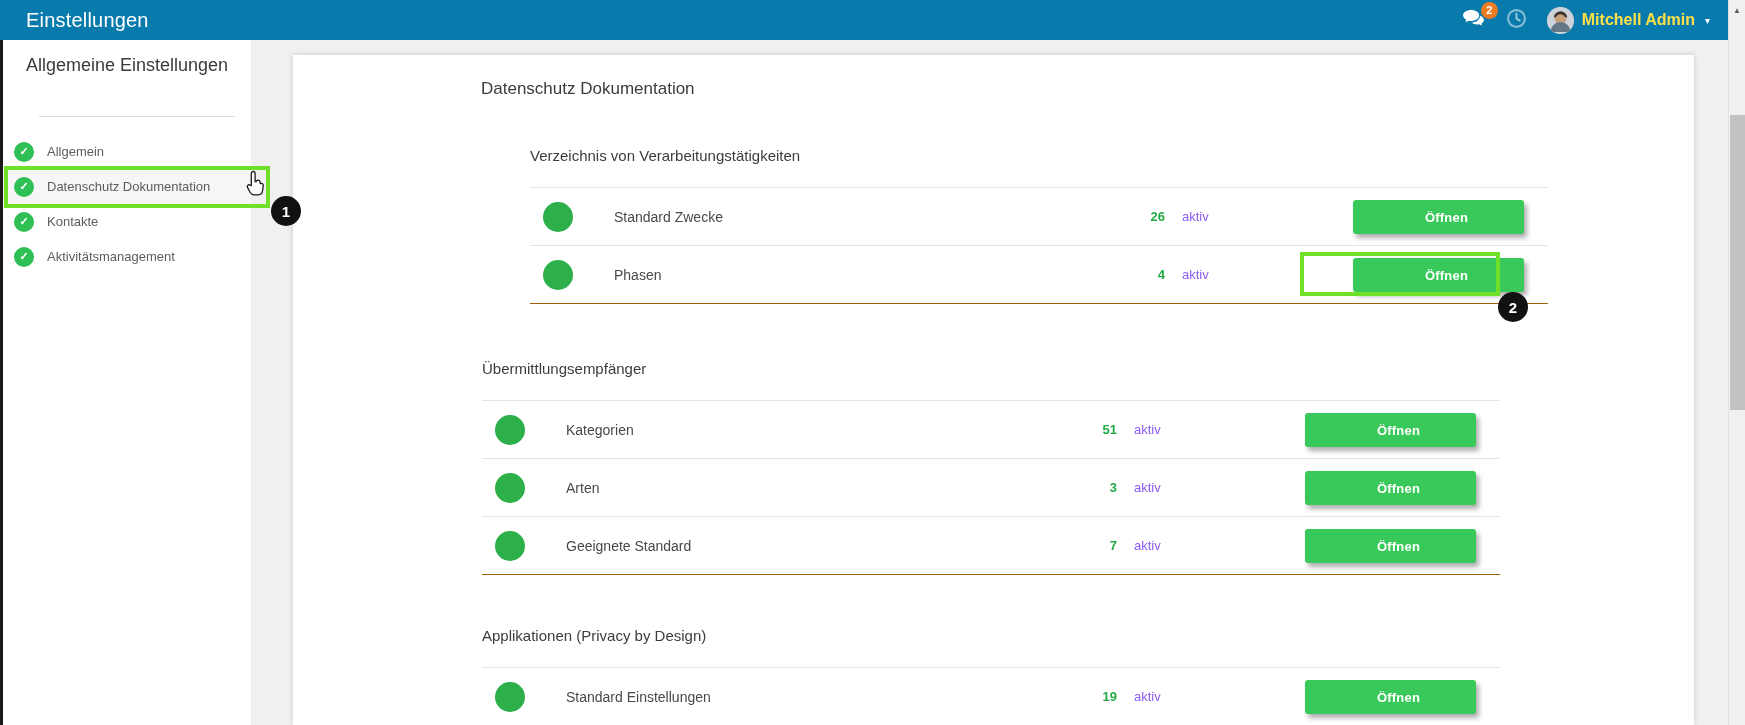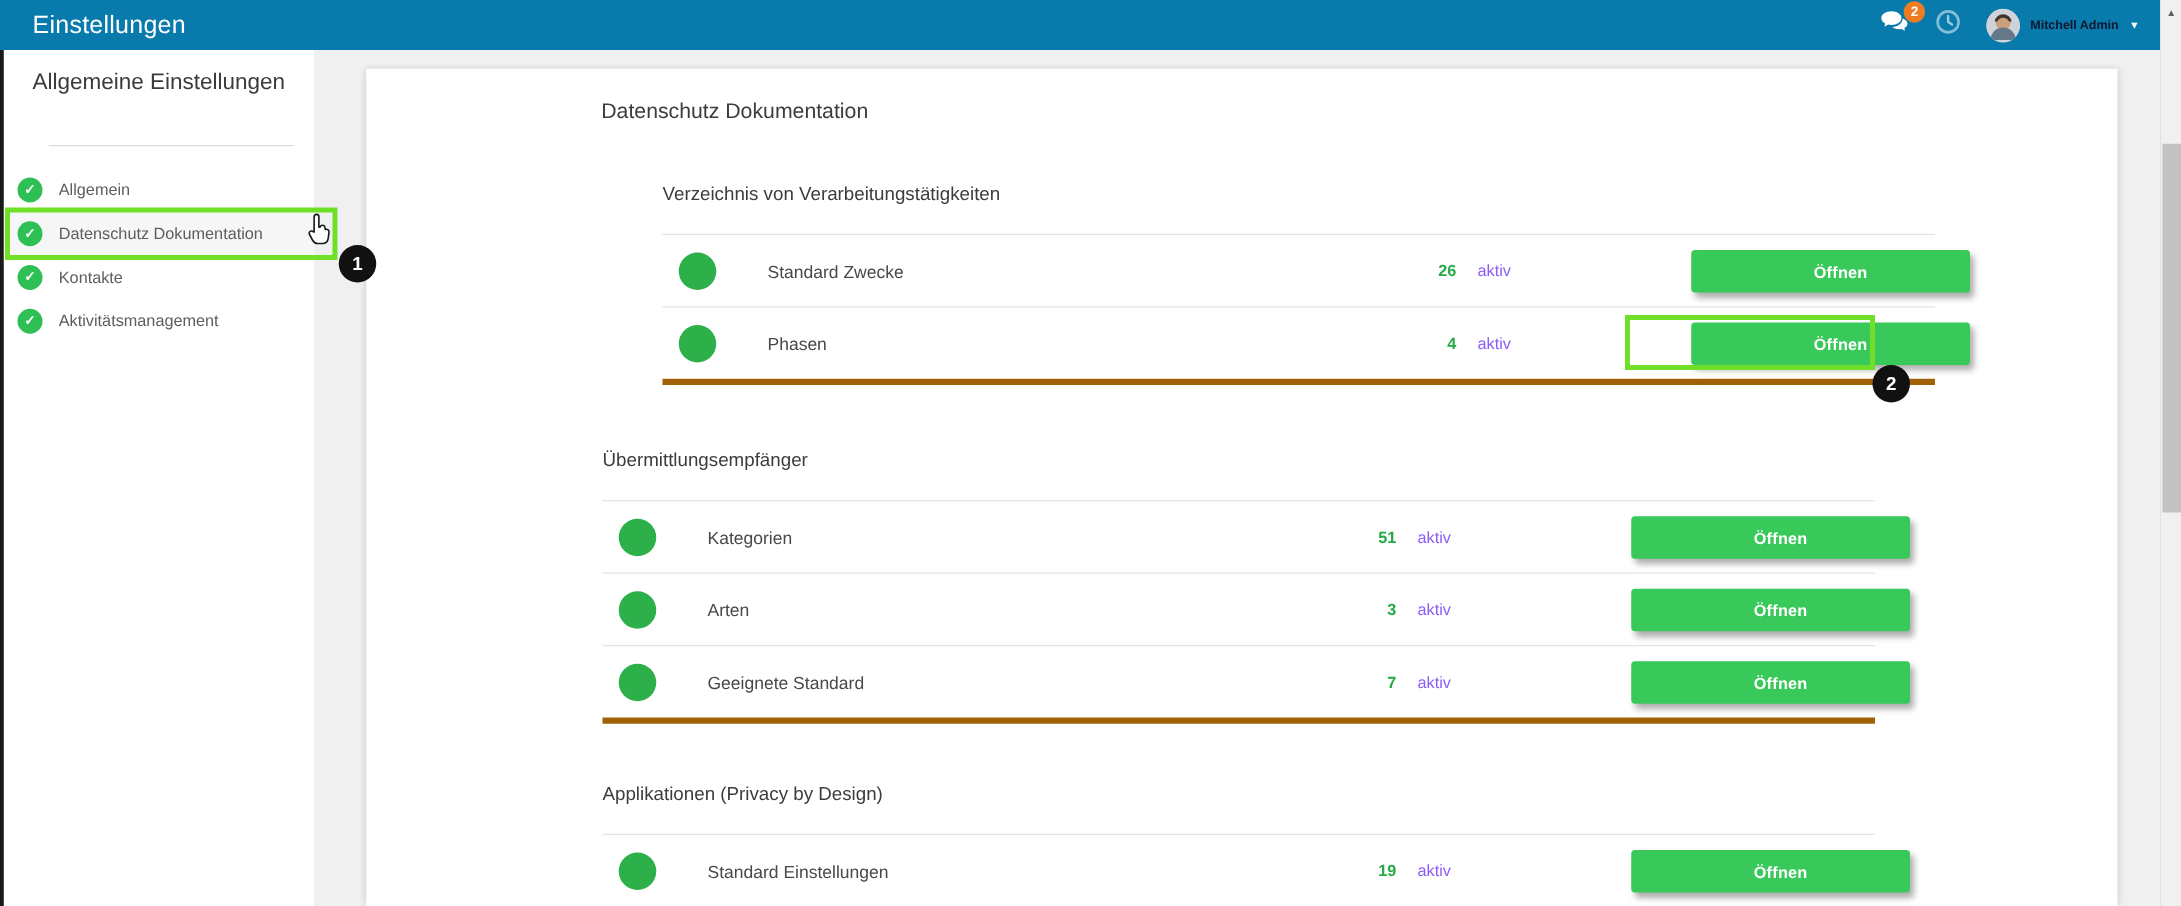--- a/index.html
+++ b/index.html
@@ -25,21 +25,21 @@
   .msg-badge {
     position:absolute; top:-7px; right:-12px; min-width:17px; height:17px;
     background:#f07c22; color:#fff; border-radius:9px; font-size:11px; font-weight:700;
     display:flex; align-items:center; justify-content:center; padding:0 4px;
   }
   .avatar {
     width:27px; height:27px; border-radius:50%; overflow:hidden; flex:0 0 auto;
     background:#c8cdd2;
   }
   .user-block { display:flex; align-items:center; gap:8px; cursor:pointer; }
-  .user-name { color:#0f172a; font-size:10px; font-weight:700; }
+  .user-name { color:#fde047; font-size:16px; font-weight:700; }
   .user-caret { color:#fff; font-size:10px; margin-left:2px; }
 
   
   .scrollbar {
     position:absolute; right:0; top:0; width:17px; height:725px;
     background:#f0f0f0; z-index:7; border-left:1px solid #e2e2e2;
   }
   .scroll-arrow {
     position:absolute; top:2px; left:0; width:16px; height:16px;
     color:#606060; font-size:8px; display:flex; align-items:center; justify-content:center;
@@ -80,40 +80,40 @@
   .card {
     position:absolute; left:293px; top:55px; width:1401px; height:670px;
     background:#fff; box-shadow:0 0 6px rgba(0,0,0,.16); z-index:2;
   }
   .card-title {
     position:absolute; left:188px; top:24px;
     font-size:17px; font-weight:500; color:#3c3c3c;
   }
   .section { position:absolute; left:189px; width:1018px; }
   .section-heading { font-size:15px; font-weight:500; color:#3c3c3c; height:20px; }
-  .rows { margin-top:20px; border-bottom:5px solid #a16207; }
+  .rows { margin-top:20px; border-bottom:1px solid #a16207; }
   .row { position:relative; height:58px; border-top:1px solid #e4e4e4; }
   .status-dot {
     position:absolute; left:13px; top:14px; width:30px; height:30px;
     border-radius:50%; background:#2db04a;
   }
   .row-label {
     position:absolute; left:84px; top:0; line-height:58px;
     font-size:14px; font-weight:500; color:#484848;
   }
   .row-count {
     position:absolute; left:560px; top:0; width:75px; line-height:58px; text-align:right;
     font-size:13px; font-weight:700; color:#23aa46;
   }
   .row-status {
     position:absolute; left:652px; top:0; line-height:58px;
     font-size:13px; color:#8b5cf6;
   }
   .open-btn {
-    position:absolute; left:823px; top:12px; width:223px; height:34px;
+    position:absolute; left:823px; top:12px; width:171px; height:34px;
     background:#38c95a; border:none; border-radius:3px;
     color:#fff; font-size:13px; font-weight:700; font-family:"Liberation Sans", sans-serif;
     letter-spacing:.2px; cursor:pointer;
     box-shadow:3px 4px 5px rgba(0,0,0,.32);
     padding-left:16px;
   }
   .section-1 { top:92px;margin-left:48px; }
   .section-2 { top:305px; }
   .section-3 { top:572px; }
 

